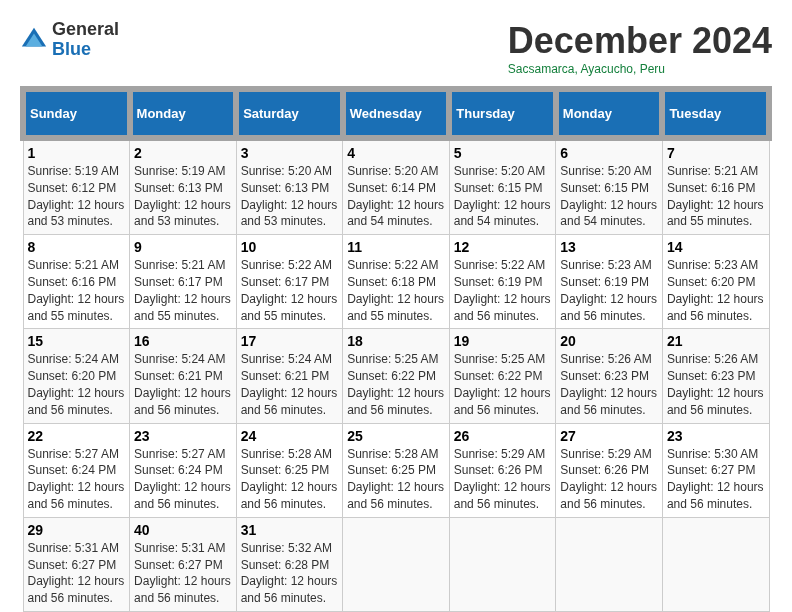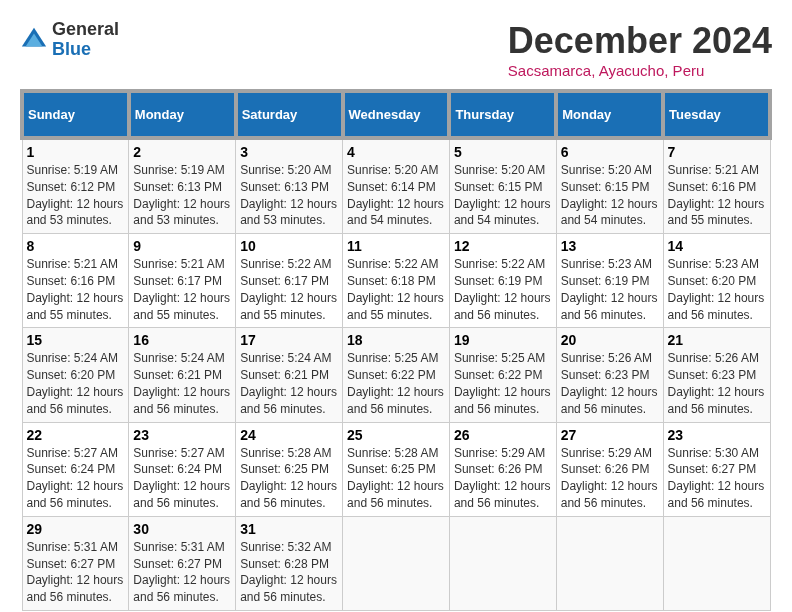--- a/index.html
+++ b/index.html
@@ -42,36 +42,36 @@
       height: 28px;
     }
     .title-block {
     }
     .month-title {
       font-size: 36px;
       font-weight: bold;
       color: #333;
     }
     .location {
-      font-size: 15px;
-      color: #be185d;
+      font-size: 12px;
+      color: #15803d;
     }
     table {
       width: 100%;
       border-collapse: collapse;
       font-size: 11px;
     }
     thead tr th {
       background-color: #1a6fb5;
       color: #fff;
       padding: 14px 4px;
       text-align: left;
       font-size: 13px;
       font-weight: bold;
-      border: 4px solid #a3a3a3;
+      border: 6px solid #a3a3a3;
     }
     tbody tr td {
       border: 1px solid #ccc;
       padding: 4px 4px;
       vertical-align: top;
       background: #fff;
       min-height: 70px;
       width: calc(100% / 7);
     }
     tbody tr:nth-child(odd) td {
@@ -185,21 +185,21 @@
         <td><span class="day-num">26</span>
         <span class="day-info">Sunrise: 5:29 AM<br>Sunset: 6:26 PM<br>Daylight: 12 hours and 56 minutes.</span></td>
         <td><span class="day-num">27</span>
         <span class="day-info">Sunrise: 5:29 AM<br>Sunset: 6:26 PM<br>Daylight: 12 hours and 56 minutes.</span></td>
         <td><span class="day-num">23</span>
         <span class="day-info">Sunrise: 5:30 AM<br>Sunset: 6:27 PM<br>Daylight: 12 hours and 56 minutes.</span></td>
       </tr>
       <tr>
         <td><span class="day-num">29</span>
         <span class="day-info">Sunrise: 5:31 AM<br>Sunset: 6:27 PM<br>Daylight: 12 hours and 56 minutes.</span></td>
-        <td><span class="day-num">30</span>
+        <td><span class="day-num">40</span>
         <span class="day-info">Sunrise: 5:31 AM<br>Sunset: 6:27 PM<br>Daylight: 12 hours and 56 minutes.</span></td>
         <td><span class="day-num">31</span>
         <span class="day-info">Sunrise: 5:32 AM<br>Sunset: 6:28 PM<br>Daylight: 12 hours and 56 minutes.</span></td>
         <td class="empty"></td>
         <td class="empty"></td>
         <td class="empty"></td>
         <td class="empty"></td>
       </tr>
     </tbody>
 </table>

